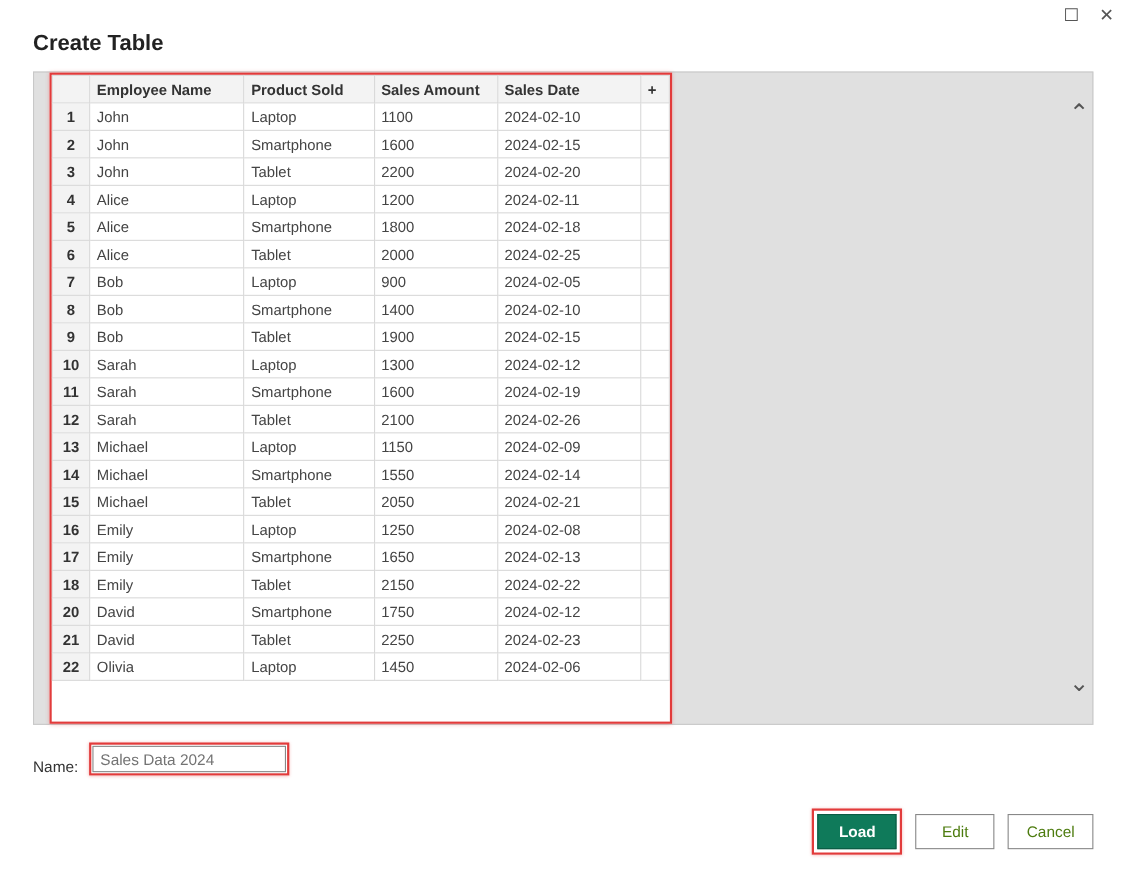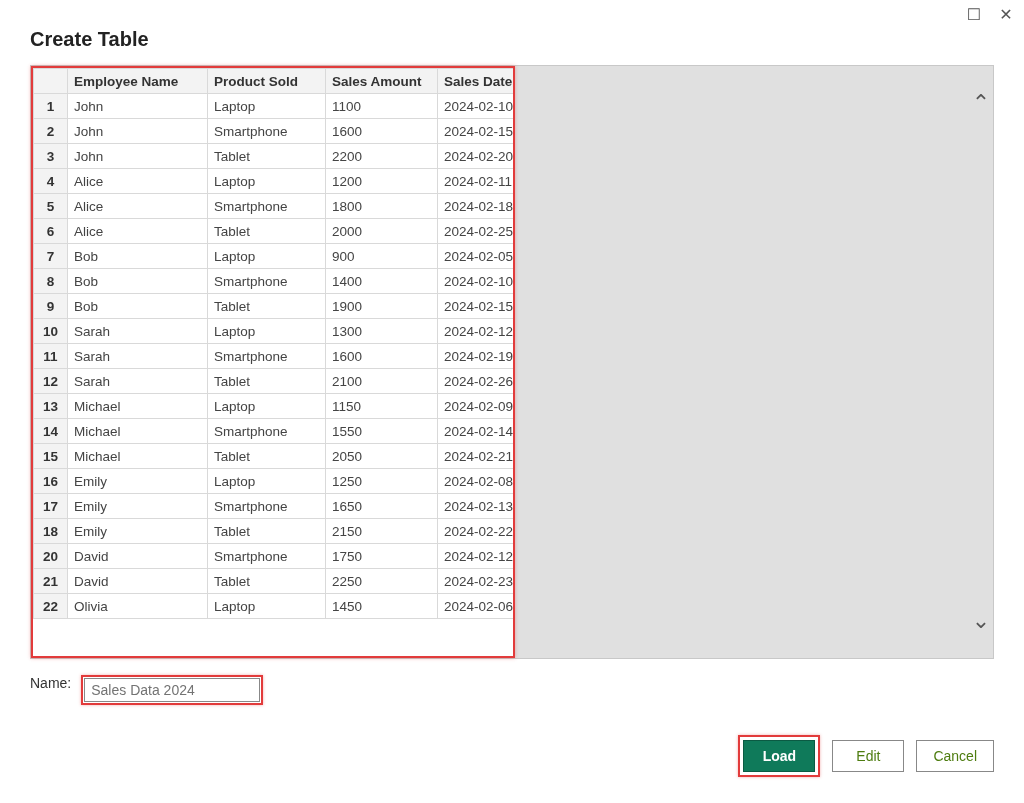--- a/index.html
+++ b/index.html
@@ -36,24 +36,25 @@
     border: 1px solid #c8c8c8;
     background: #e0e0e0;
     position: relative;
     height: 594px;
     display: flex;
   }
   .table-zone {
     background: #fff;
     border: 2px solid #e23b3b;
     box-shadow: 0 0 4px rgba(226,59,59,0.4);
-    width: 484px;
+    width: 566px;
     height: 100%;
     overflow: hidden;
     position: relative;
+    margin-left: 14px;
   }
   table.grid {
     border-collapse: collapse;
     width: 100%;
     table-layout: fixed;
     font-size: 13.5px;
     color: #444;
   }
   table.grid th, table.grid td {
     border: 1px solid #d9d9d9;
@@ -101,21 +102,21 @@
     padding: 26px 0;
     background: transparent;
   }
   .scroll-gutter .arrow {
     font-size: 22px;
     color: #555;
     line-height: 1;
   }
   .name-row {
     display: flex;
-    align-items: flex-start;
+    align-items: flex-end;
     gap: 10px;
     margin: 16px 30px 0 30px;
   }
   .name-row label {
     font-size: 14px;
     color: #333;
   }
   .name-input-wrap {
     border: 2px solid #e23b3b;
     box-shadow: 0 0 3px rgba(226,59,59,0.4);

